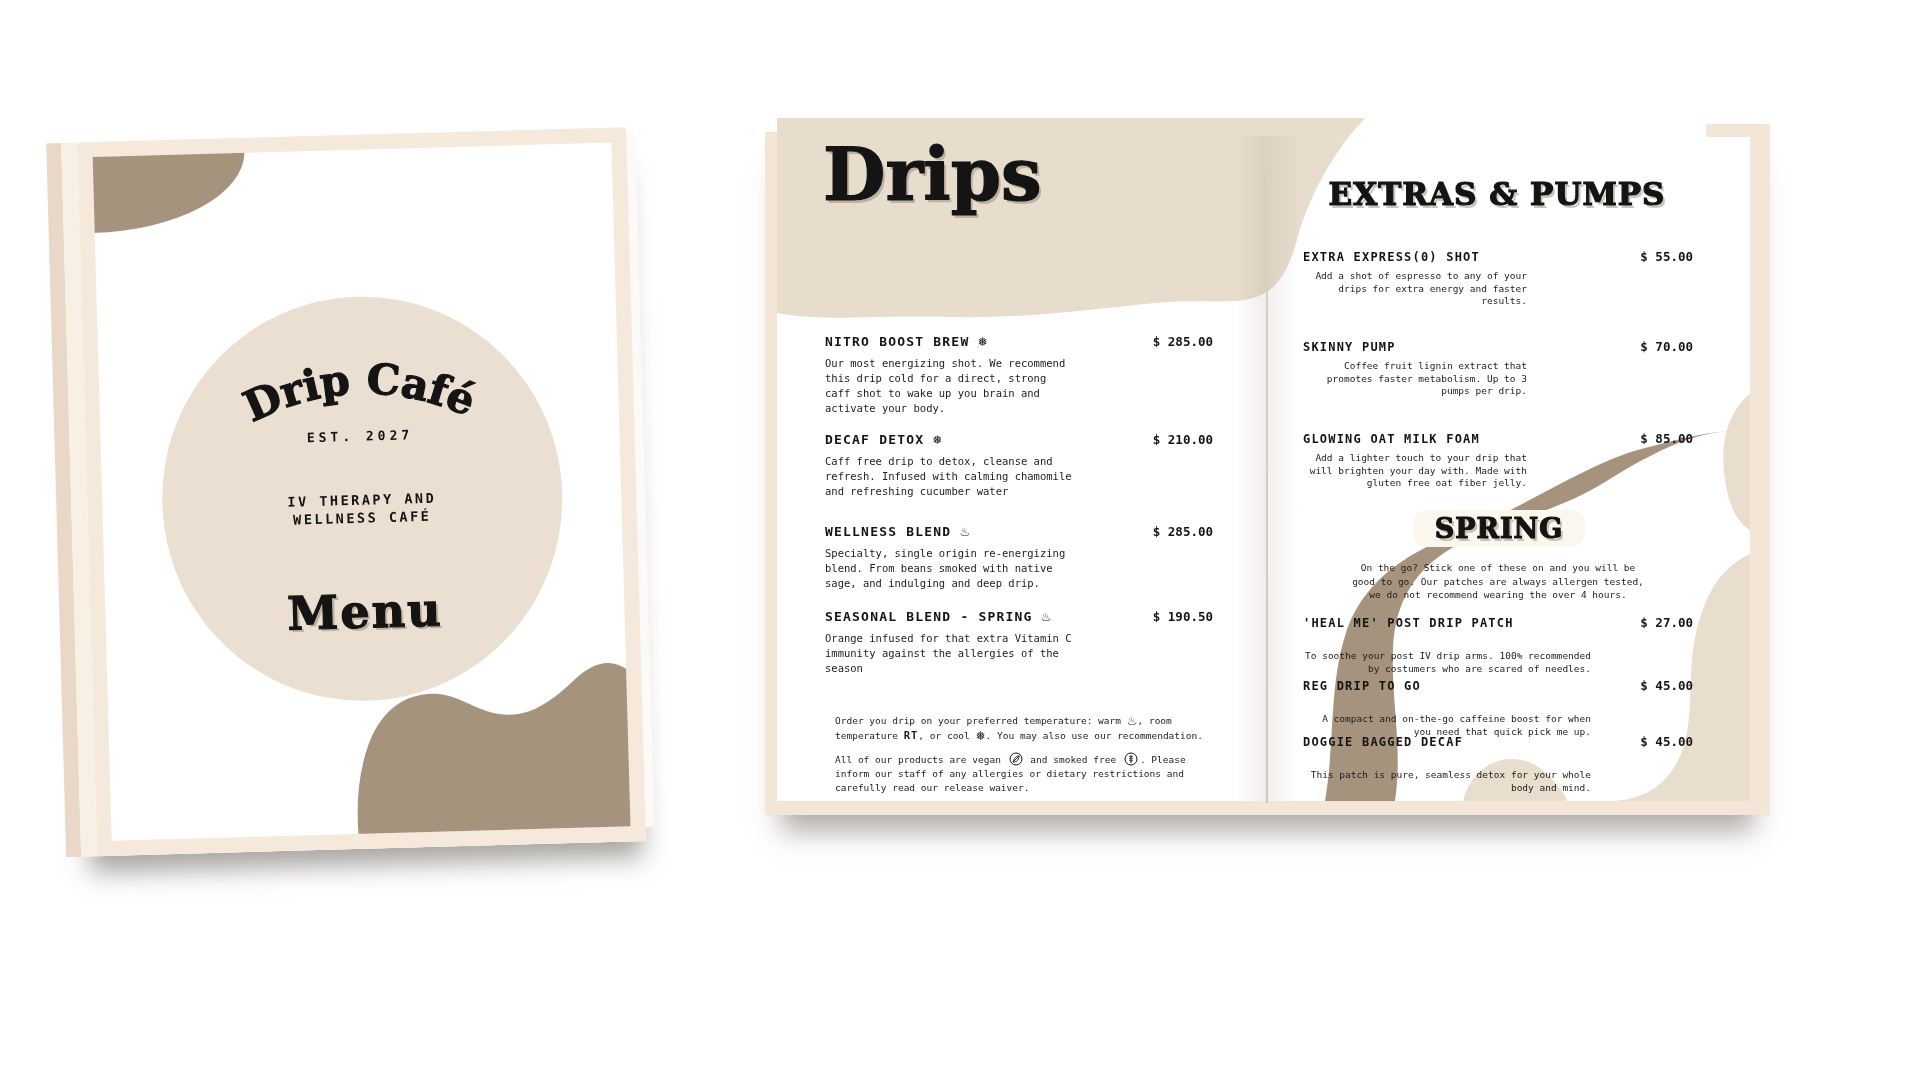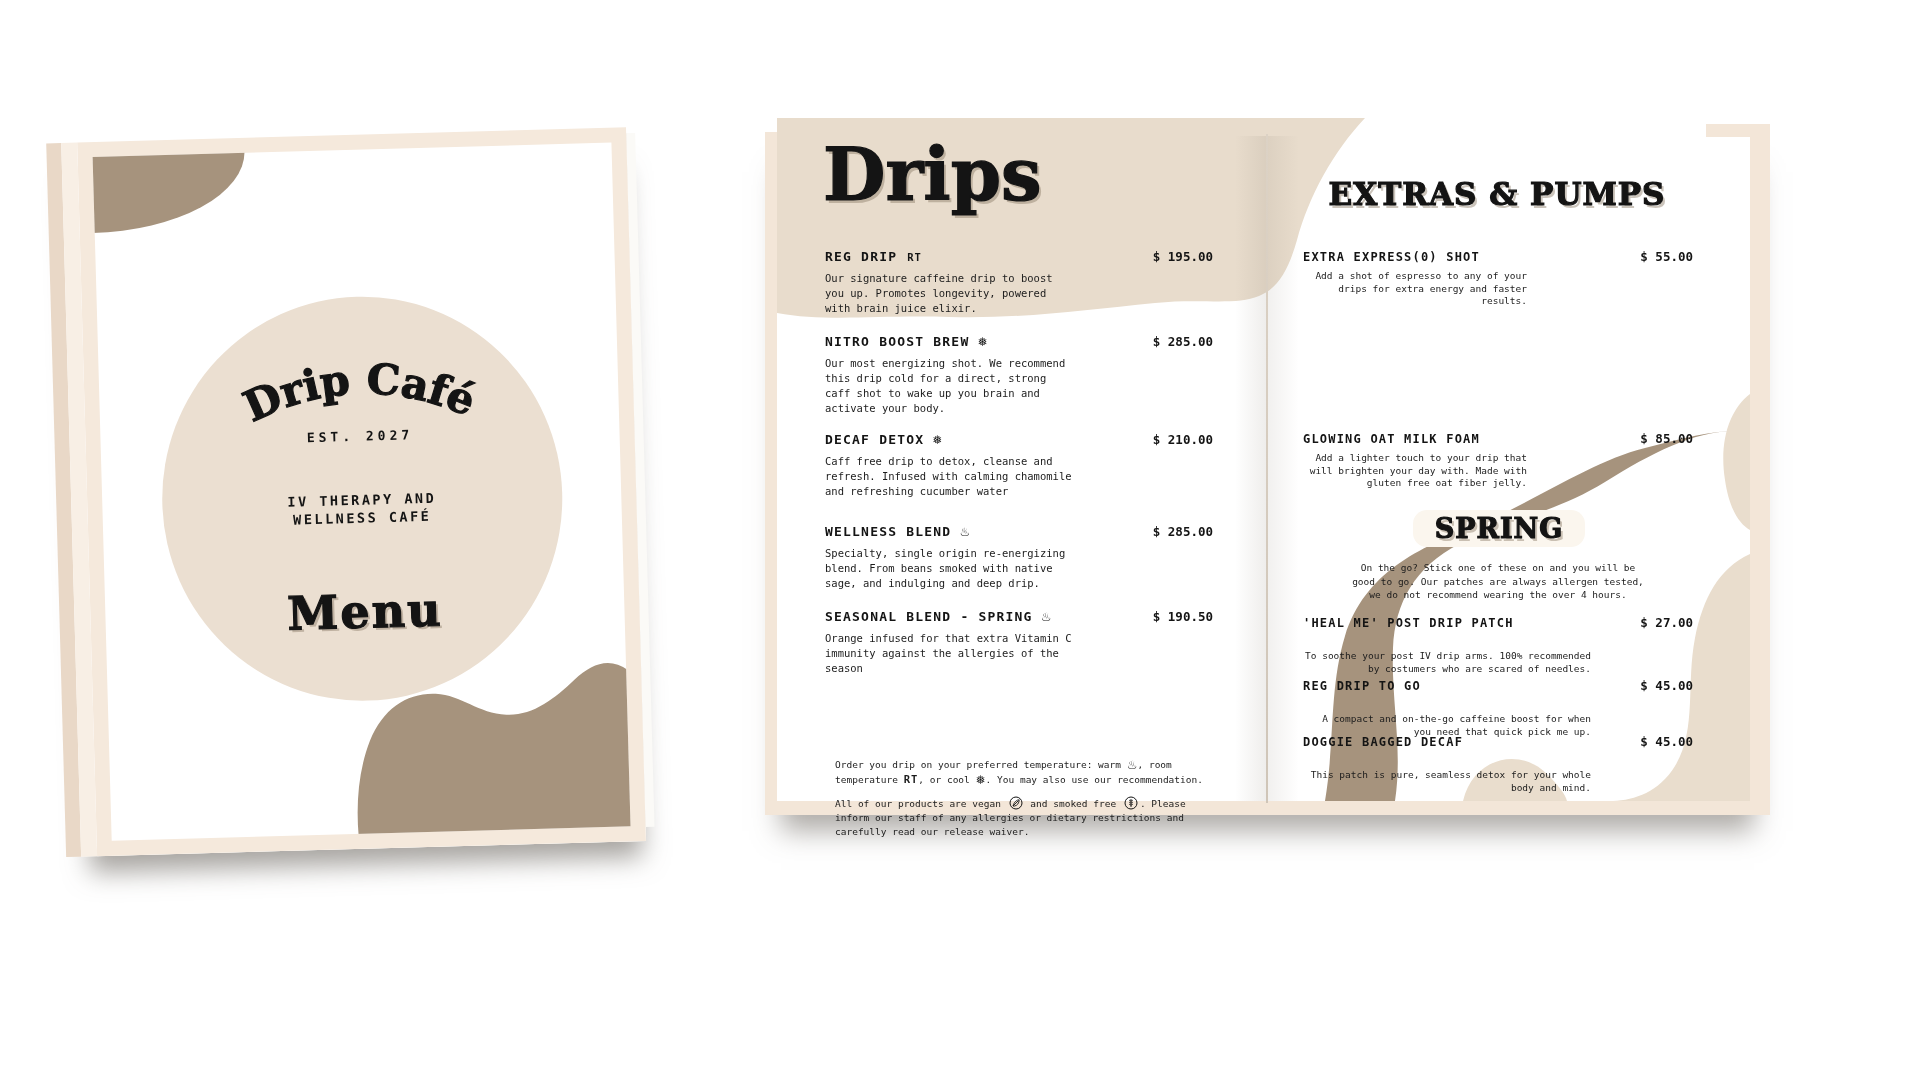--- a/index.html
+++ b/index.html
@@ -66,21 +66,21 @@
   .sm .mi-desc { font-size:9.5px; line-height:12.5px; width:224px; margin-top:6px;text-align:right; }
   .sm.wide .mi-desc { width:288px; margin-top:20px; }
 
   .patches-pill { position:absolute; left:648px; top:386px; width:172px; height:37px; z-index:2;
                   background:#fbf6ee; border-radius:14px; text-align:center; }
   .patches-pill span { font-size:27px; line-height:37px; letter-spacing:1px; }
   .patches-intro { position:absolute; left:583px; top:437px; width:300px; text-align:center;
                    font-size:9.5px; line-height:13.5px; z-index:2; color:#1c1c1c; }
 
   .menu-footer { position:absolute; left:70px; top:590px; width:380px; font-size:9.5px;
-                 line-height:14px; z-index:2; color:#1c1c1c;margin-top:44px; }
+                 line-height:14px; z-index:2; color:#1c1c1c; }
   .menu-footer p + p { margin-top:9px; }
   .inline-ico { font-family:"DejaVu Sans", sans-serif; font-size:12px; vertical-align:-1px; }
   .rt-badge { font-weight:bold; font-size:10.5px; letter-spacing:1px; }
   .circ-icon { display:inline-block; vertical-align:-3px; margin:0 2px; }
 </style>
 </head>
 <body>
 
 <div class="cover">
   <div class="book-pages"></div>
@@ -134,28 +134,20 @@
     <path d="M483,556 C468,584 462,620 470,665 L483,665 Z" fill="#a6937d"></path>
     <path d="M483,418 C452,432 436,462 428,502 C419,548 430,594 408,630
              C392,656 368,664 346,665 L483,665 Z" fill="#e9ddcd"></path>
     <path d="M196,665 C206,622 252,610 280,638 C292,650 298,658 300,665 Z" fill="#e9ddcd"></path>
     <path d="M483,258 C462,274 452,306 458,344 C462,372 472,388 483,394 Z" fill="#e9ddcd"></path>
   </svg>
 
   <div class="drips-title retro">Drips</div>
   <div class="extras-title retro">EXTRAS &amp; PUMPS</div>
 
-  <div class="mi" style="left:60px;top:125px;width:388px;">
-    <div class="mi-row">
-      <span class="mi-name">REG DRIP</span>
-      <span class="mi-badge">RT</span>
-      <span class="mi-price">$ 195.00</span>
-    </div>
-    <p class="mi-desc">Our signature caffeine drip to boost you up. Promotes longevity, powered with brain juice elixir.</p>
-  </div>
   <div class="mi" style="left:60px;top:210px;width:388px;">
     <div class="mi-row">
       <span class="mi-name">NITRO BOOST BREW</span>
       <span class="mi-ico">❅</span>
       <span class="mi-price">$ 285.00</span>
     </div>
     <p class="mi-desc">Our most energizing shot. We recommend this drip cold for a direct, strong caff shot to wake up you brain and activate your body.</p>
   </div>
   <div class="mi" style="left:60px;top:308px;width:388px;">
     <div class="mi-row">
@@ -203,20 +195,27 @@
     </p>
   </div>
 
   <div class="mi sm" style="left:538px;top:125px;width:390px;">
     <div class="mi-row">
       <span class="mi-name">EXTRA EXPRESS(0) SHOT</span>
       <span class="mi-price">$ 55.00</span>
     </div>
     <p class="mi-desc">Add a shot of espresso to any of your drips for extra energy and faster results.</p>
   </div>
+  <div class="mi sm" style="left:538px;top:215px;width:390px;">
+    <div class="mi-row">
+      <span class="mi-name">SKINNY PUMP</span>
+      <span class="mi-price">$ 70.00</span>
+    </div>
+    <p class="mi-desc">Coffee fruit lignin extract that promotes faster metabolism. Up to 3 pumps per drip.</p>
+  </div>
   <div class="mi sm" style="left:538px;top:307px;width:390px;">
     <div class="mi-row">
       <span class="mi-name">GLOWING OAT MILK FOAM</span>
       <span class="mi-price">$ 85.00</span>
     </div>
     <p class="mi-desc">Add a lighter touch to your drip that will brighten your day with. Made with gluten free oat fiber jelly.</p>
   </div>
 
   <div class="patches-pill">
     <span class="retro">SPRING</span>

